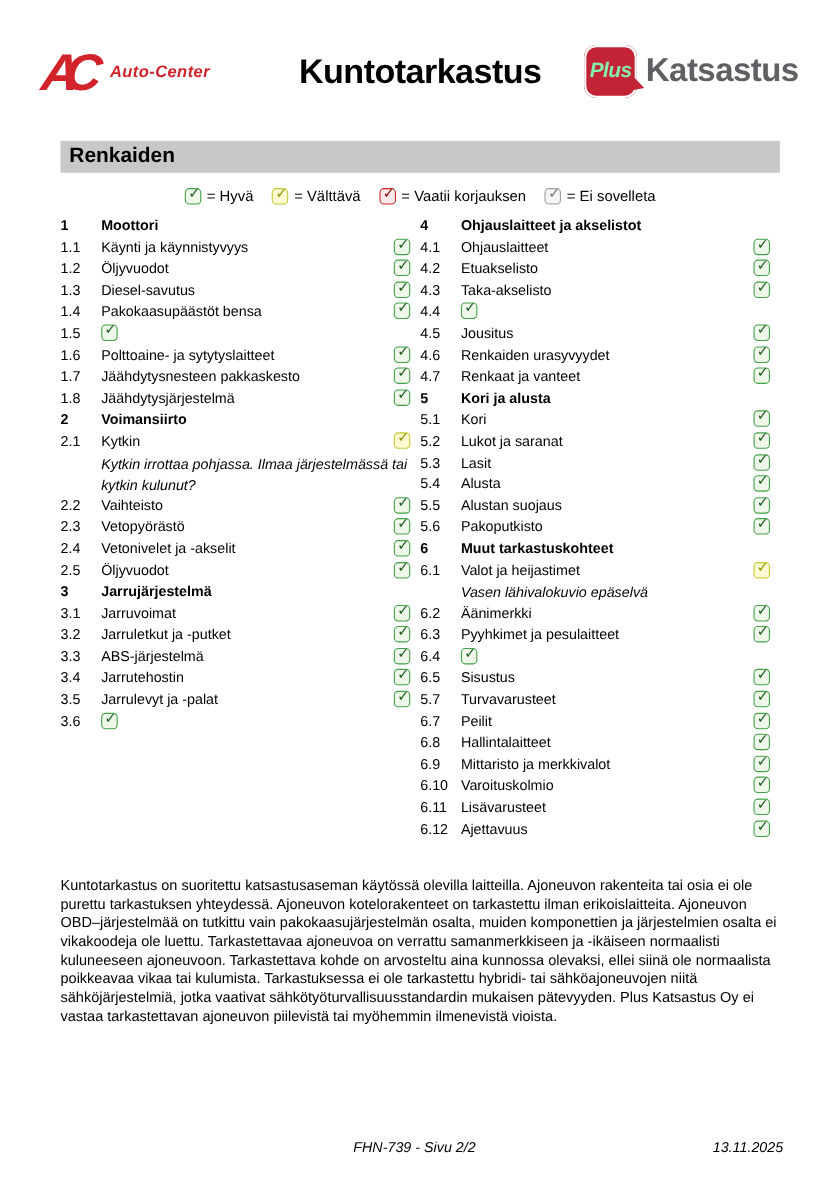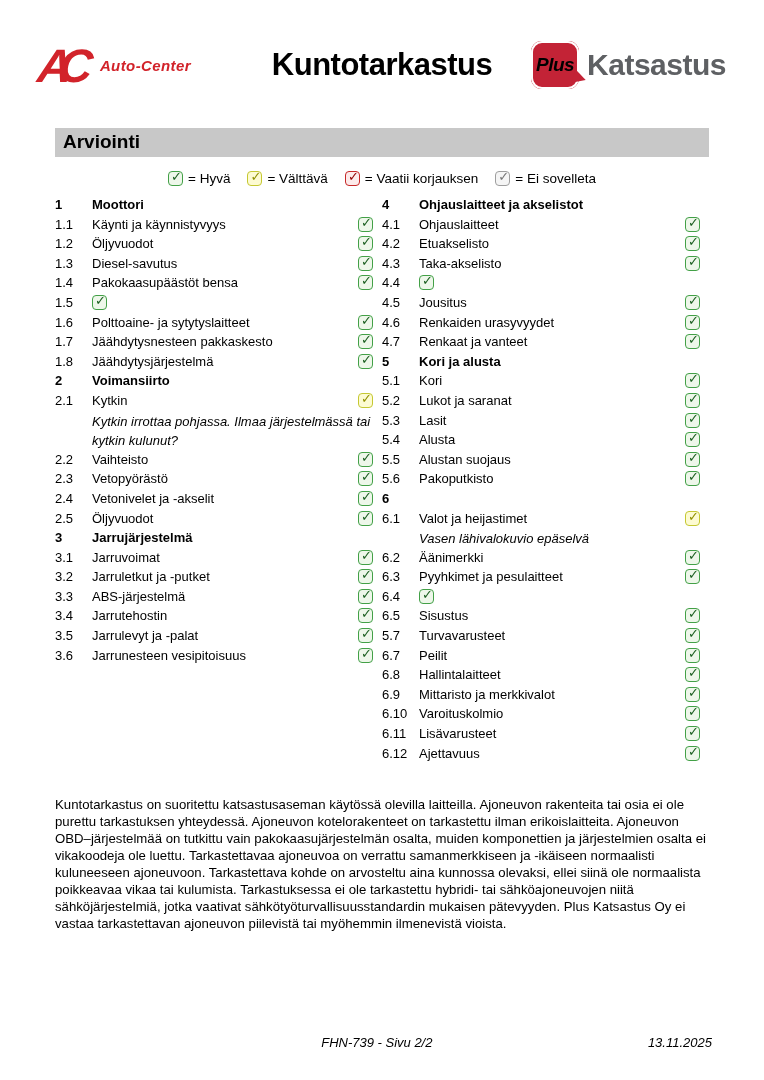--- a/index.html
+++ b/index.html
@@ -8,21 +8,21 @@
   .page { position:relative; width:764px; height:1080px; margin:0 auto; background:#fff; overflow:hidden; }
 
   
   .header { display:flex; align-items:center; margin:34px 38px 0 38px; height:62px; }
   .logo-ac { width:215px; display:flex; align-items:center; flex:none; }
   .ac-mono { font-size:47px; font-weight:bold; font-style:italic; letter-spacing:-13px; color:var(--brand-red); transform:skewX(-6deg); line-height:1; padding-right:14px; }
   .ac-name { font-size:15px; font-weight:bold; font-style:italic; color:var(--brand-red); letter-spacing:.4px; margin-left:6px; white-space:nowrap; }
   .title { flex:1; text-align:center; font-size:31px; font-weight:bold; letter-spacing:-.5px; }
   .logo-plus { width:215px; flex:none; display:flex; align-items:center; justify-content:flex-end; }
   .plus-badge { position:relative; width:48px; height:48px; flex:none; background:var(--plus-badge-red); border-radius:11px; display:flex; align-items:center; justify-content:center; box-shadow:inset 0 0 0 2px #fff, inset 0 0 0 4px var(--plus-badge-red); }
-  .plus-badge i { color:#000000; font-size:19px; font-weight:bold; font-style:italic; letter-spacing:-.5px; }
+  .plus-badge i { color:#86efac; font-size:19px; font-weight:bold; font-style:italic; letter-spacing:-.5px; }
   .plus-badge .tail { position:absolute; right:-7px; bottom:4px; width:0; height:0; border-top:7px solid transparent; border-bottom:7px solid transparent; border-left:13px solid var(--plus-badge-red); transform:rotate(18deg); }
   .plus-name { font-size:30px; font-weight:bold; color:var(--katsastus-gray); margin-left:8px; letter-spacing:-.5px; }
 
   
   .section-bar { margin:32px 55px 0 55px; background:var(--bar-gray); font-size:19px; font-weight:bold; padding:3px 8px 4px 8px; }
 
   
   .legend { margin:14px 55px 0 55px; display:flex; justify-content:center; gap:17px; font-size:13.5px; align-items:center; }
   .legend-item { display:inline-flex; align-items:center; gap:5px; }
 
@@ -69,21 +69,21 @@
     <h1 class="title">Kuntotarkastus</h1>
     <div class="logo-plus">
       <span class="plus-badge">
         <i>Plus</i>
         <b class="tail"></b>
       </span>
       <span class="plus-name">Katsastus</span>
     </div>
   </header>
 
-  <div class="section-bar">Arviointi</div>
+  <div class="section-bar">Renkaiden</div>
 
   <div class="legend">
       <span class="legend-item">
         <span class="cb good">
           <span class="mark">✓</span>
         </span>
         <span>= Hyvä</span>
       </span>
       <span class="legend-item">
         <span class="cb fair">
@@ -243,21 +243,20 @@
         </div>
         <div class="row item">
           <span class="num">3.5</span>
           <span class="lbl">Jarrulevyt ja -palat</span>
           <span class="cb good">
             <span class="mark">✓</span>
           </span>
         </div>
         <div class="row item">
           <span class="num">3.6</span>
-          <span class="lbl">Jarrunesteen vesipitoisuus</span>
           <span class="cb good">
             <span class="mark">✓</span>
           </span>
         </div>
       </div>
     <div class="col">
         <div class="row section">
           <span class="num">4</span>
           <span class="lbl">Ohjauslaitteet ja akselistot</span>
         </div>
@@ -350,20 +349,21 @@
         </div>
         <div class="row item">
           <span class="num">5.6</span>
           <span class="lbl">Pakoputkisto</span>
           <span class="cb good">
             <span class="mark">✓</span>
           </span>
         </div>
         <div class="row section">
           <span class="num">6</span>
+          <span class="lbl">Muut tarkastuskohteet</span>
         </div>
         <div class="row item">
           <span class="num">6.1</span>
           <span class="lbl">Valot ja heijastimet</span>
           <span class="cb fair">
             <span class="mark">✓</span>
           </span>
         </div>
         <div class="row note">
           <span class="num"></span>

